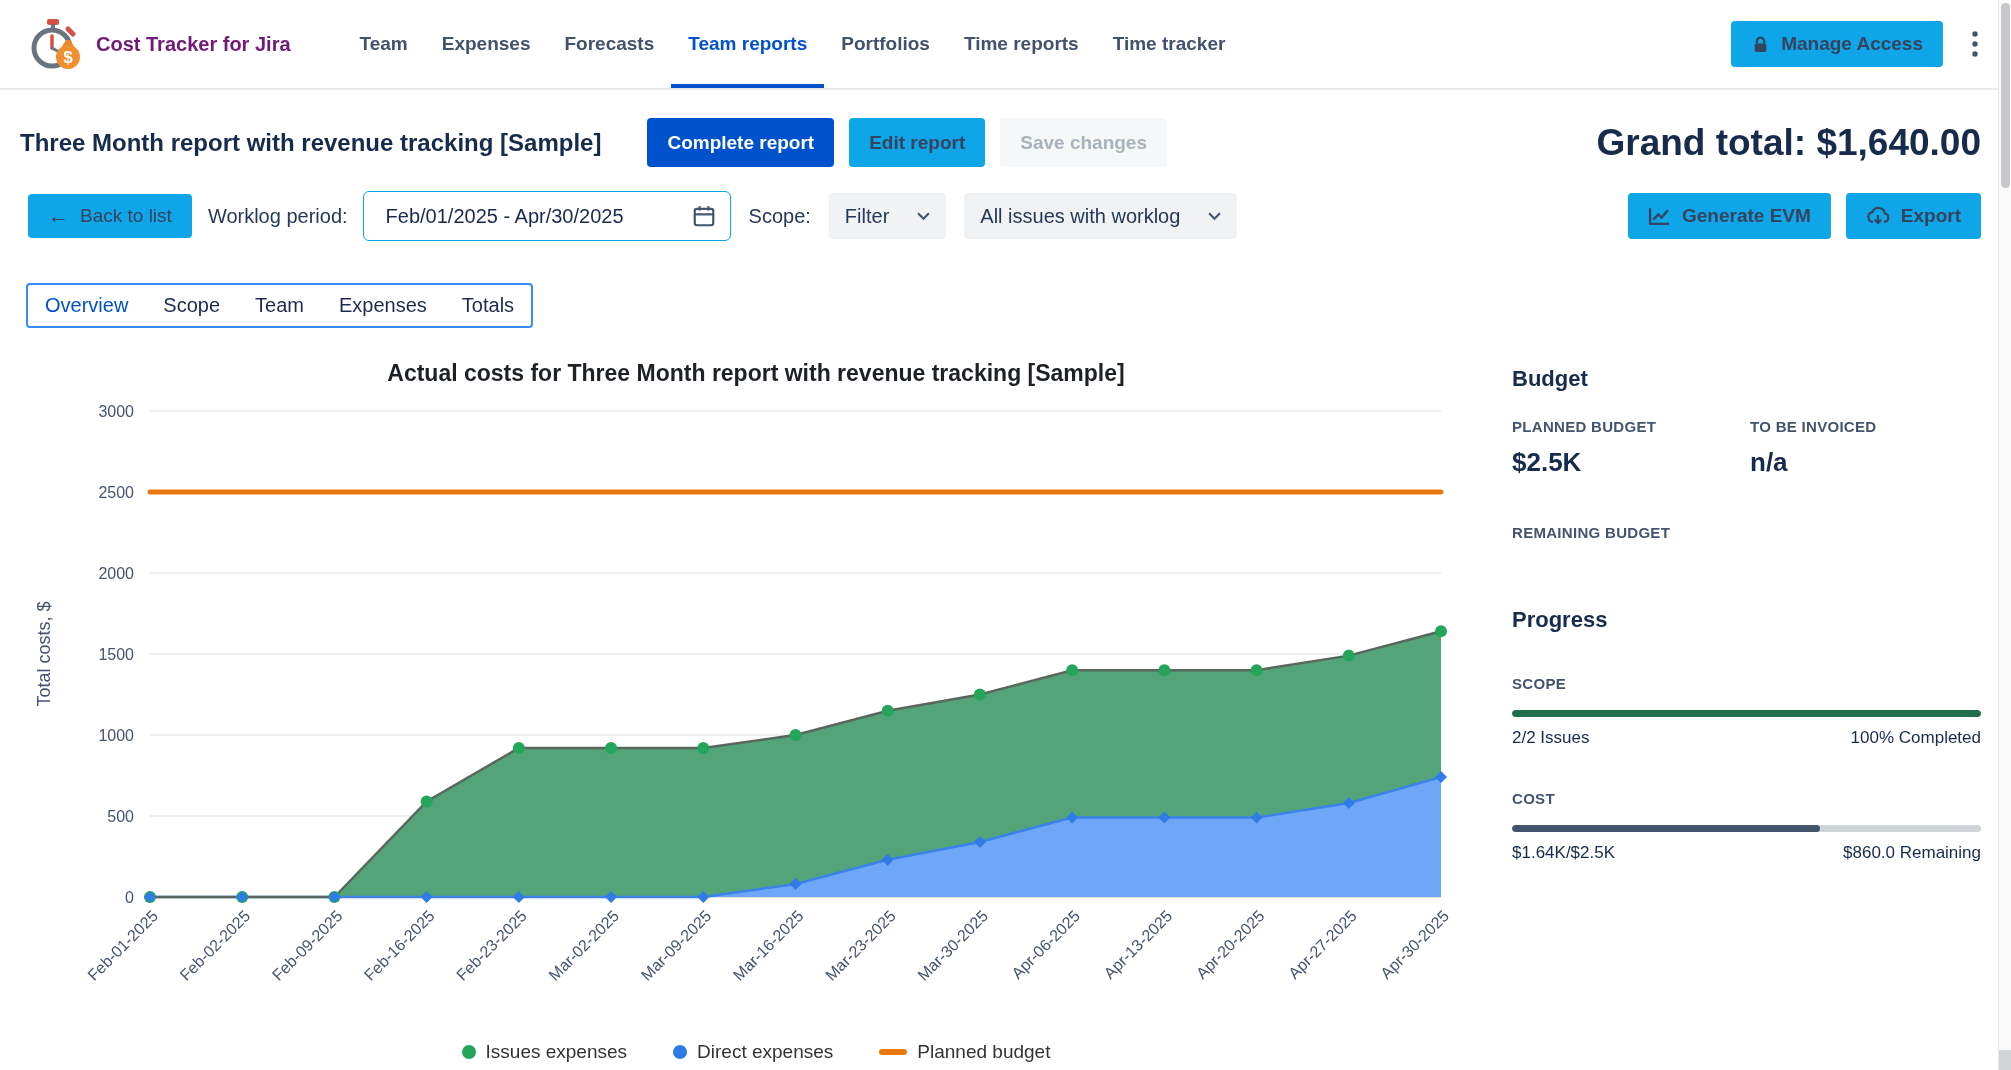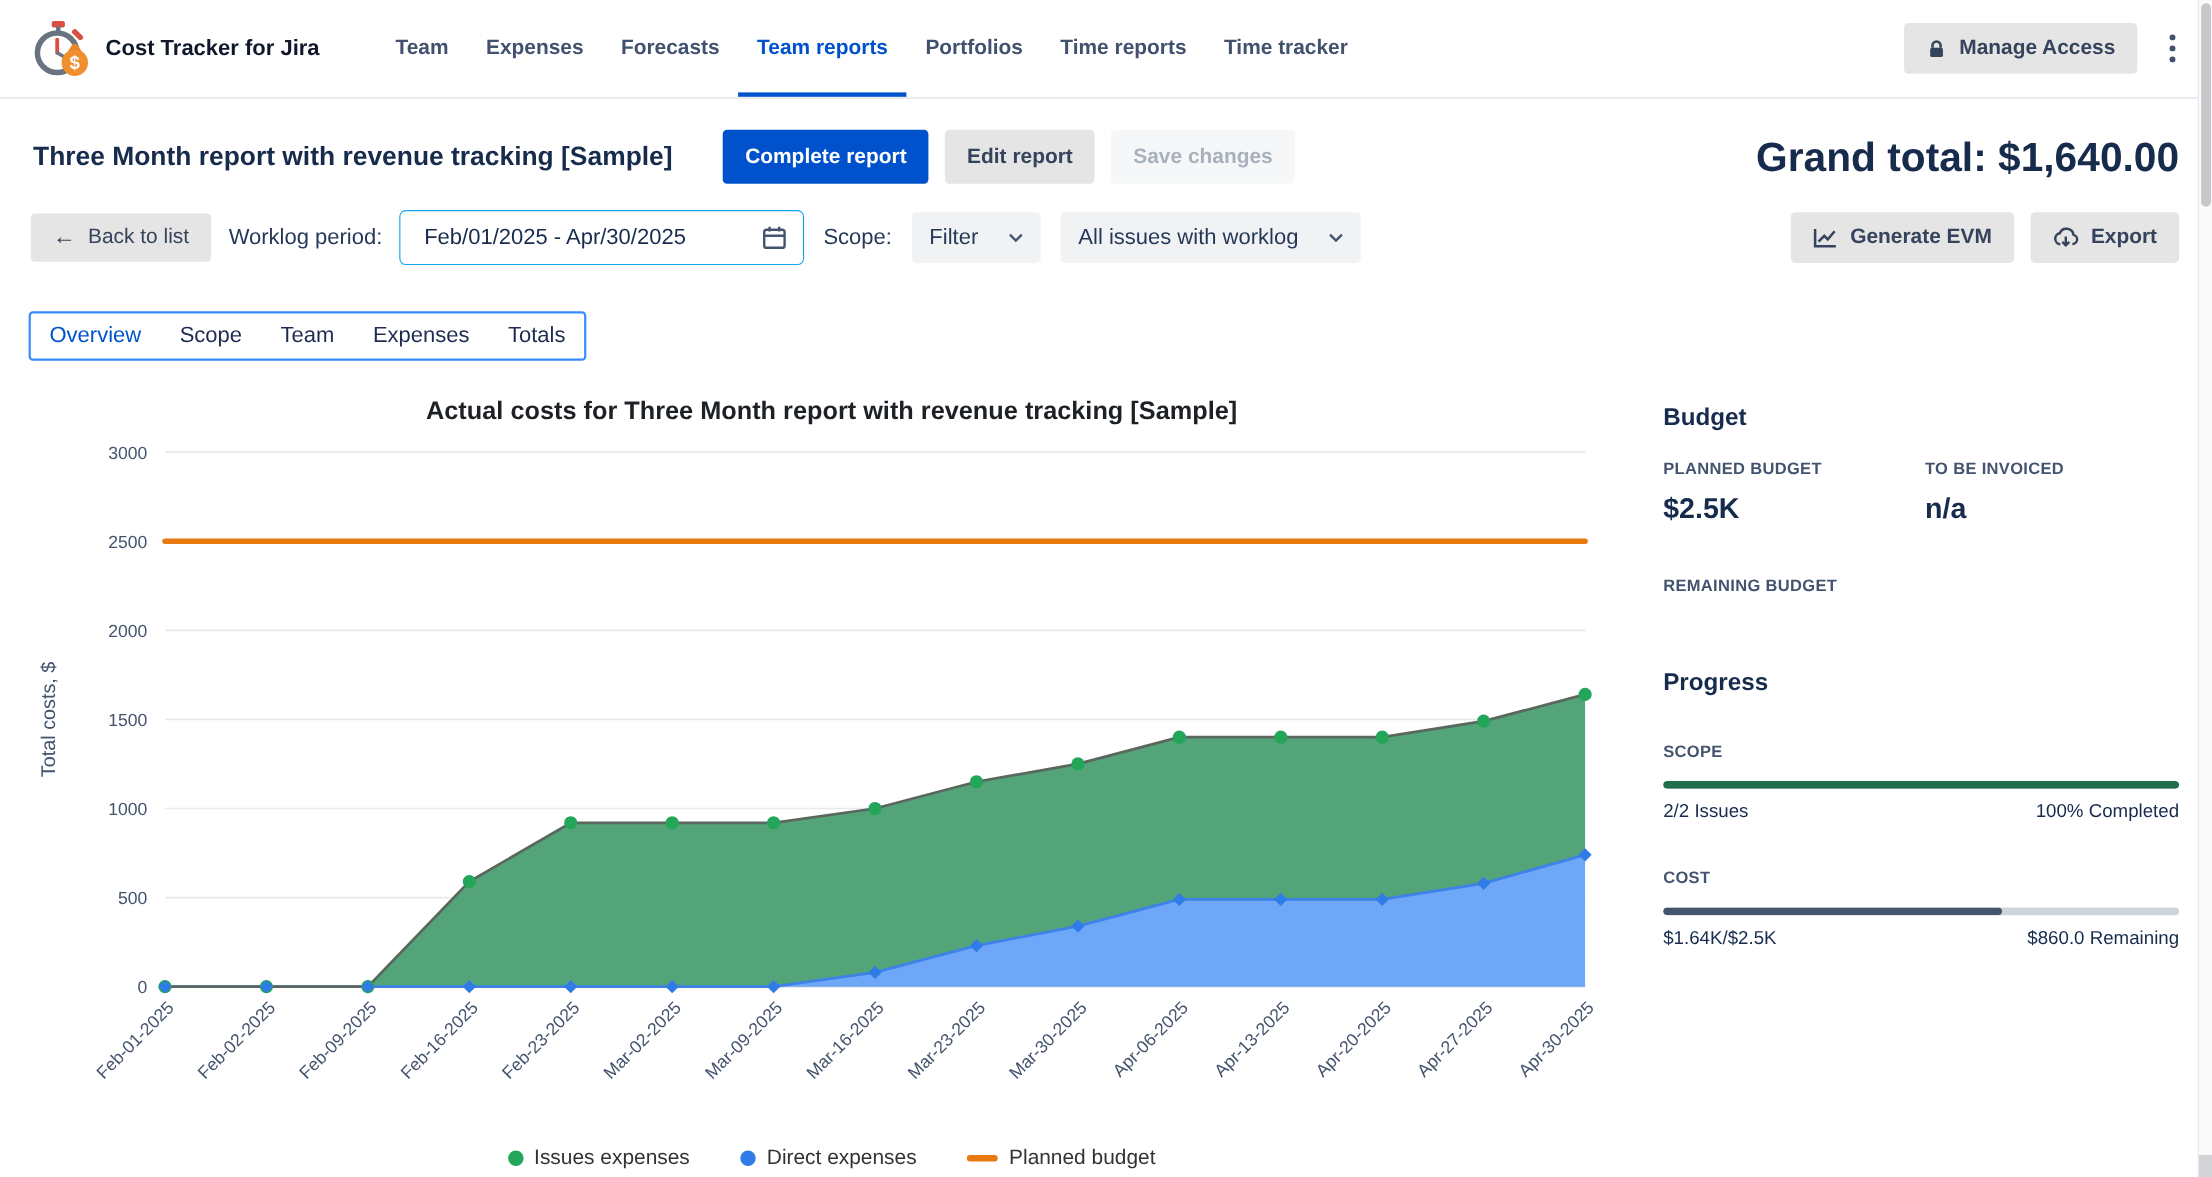--- a/index.html
+++ b/index.html
@@ -7,35 +7,35 @@
   body {
     background: #fff;
     font-family: "Liberation Sans", "DejaVu Sans", sans-serif;
     color: #172B4D;
     position: relative;
   }
 
   
   .header { display:flex; align-items:stretch; height:90px; padding:0 26px; border-bottom:2px solid #E9EBEF; }
   .brand { display:flex; align-items:center; gap:14px; }
-  .brand-title { font-size:20px; font-weight:700; color:#0f172a; white-space:nowrap; }
+  .brand-title { font-size:20px; font-weight:700; color:#701a75; white-space:nowrap; }
   .nav { display:flex; margin-left:52px; }
   .nav-item { display:flex; align-items:center; padding:0 17px; font-size:19px; font-weight:600; color:#42526E;
               cursor:pointer; border-bottom:4px solid transparent; border-top:4px solid transparent; white-space:nowrap; }
   .nav-item.active { color:#0052CC; border-bottom-color:#0052CC; }
   .header-right { margin-left:auto; display:flex; align-items:center; gap:22px; }
   .btn { height:46px; padding:0 20px; border:none; border-radius:4px; font-family:inherit;
          font-size:19px; font-weight:600; display:inline-flex; align-items:center; gap:11px; cursor:pointer; white-space:nowrap; }
-  .btn-subtle { background:#e5e5e5; color:#36435C; }
+  .btn-subtle { background:#0ea5e9; color:#36435C; }
   .btn-primary { background:#0052CC; color:#fff; }
   .btn-disabled { background:#F6F7F8; color:#A9B1BD; cursor:default; }
   .kebab { cursor:pointer; padding:6px 6px; display:flex; align-items:center; }
 
   
-  .report-bar { display:flex; align-items:center; padding:0 30px 0 30px; margin-top:28px; }
+  .report-bar { display:flex; align-items:center; padding:0 30px 0 20px; margin-top:28px; }
   .report-title { font-size:24px; font-weight:700; white-space:nowrap; }
   .report-actions { display:flex; gap:15px; margin-left:46px; }
   .report-actions .btn { height:49px; }
   .grand-total { margin-left:auto; font-size:37px; font-weight:700; color:#172B4D; white-space:nowrap; }
 
   
   .toolbar { display:flex; align-items:center; padding:0 30px 0 28px; margin-top:24px; }
   .toolbar-label { font-size:20px; font-weight:500; color:#253858; white-space:nowrap; }
   .date-input { width:368px; height:50px; border:1px solid #0ea5e9; border-radius:6px; background:#fff;
                 display:flex; align-items:center; gap:10px; padding:0 14px 0 22px; margin-left:15px; }

